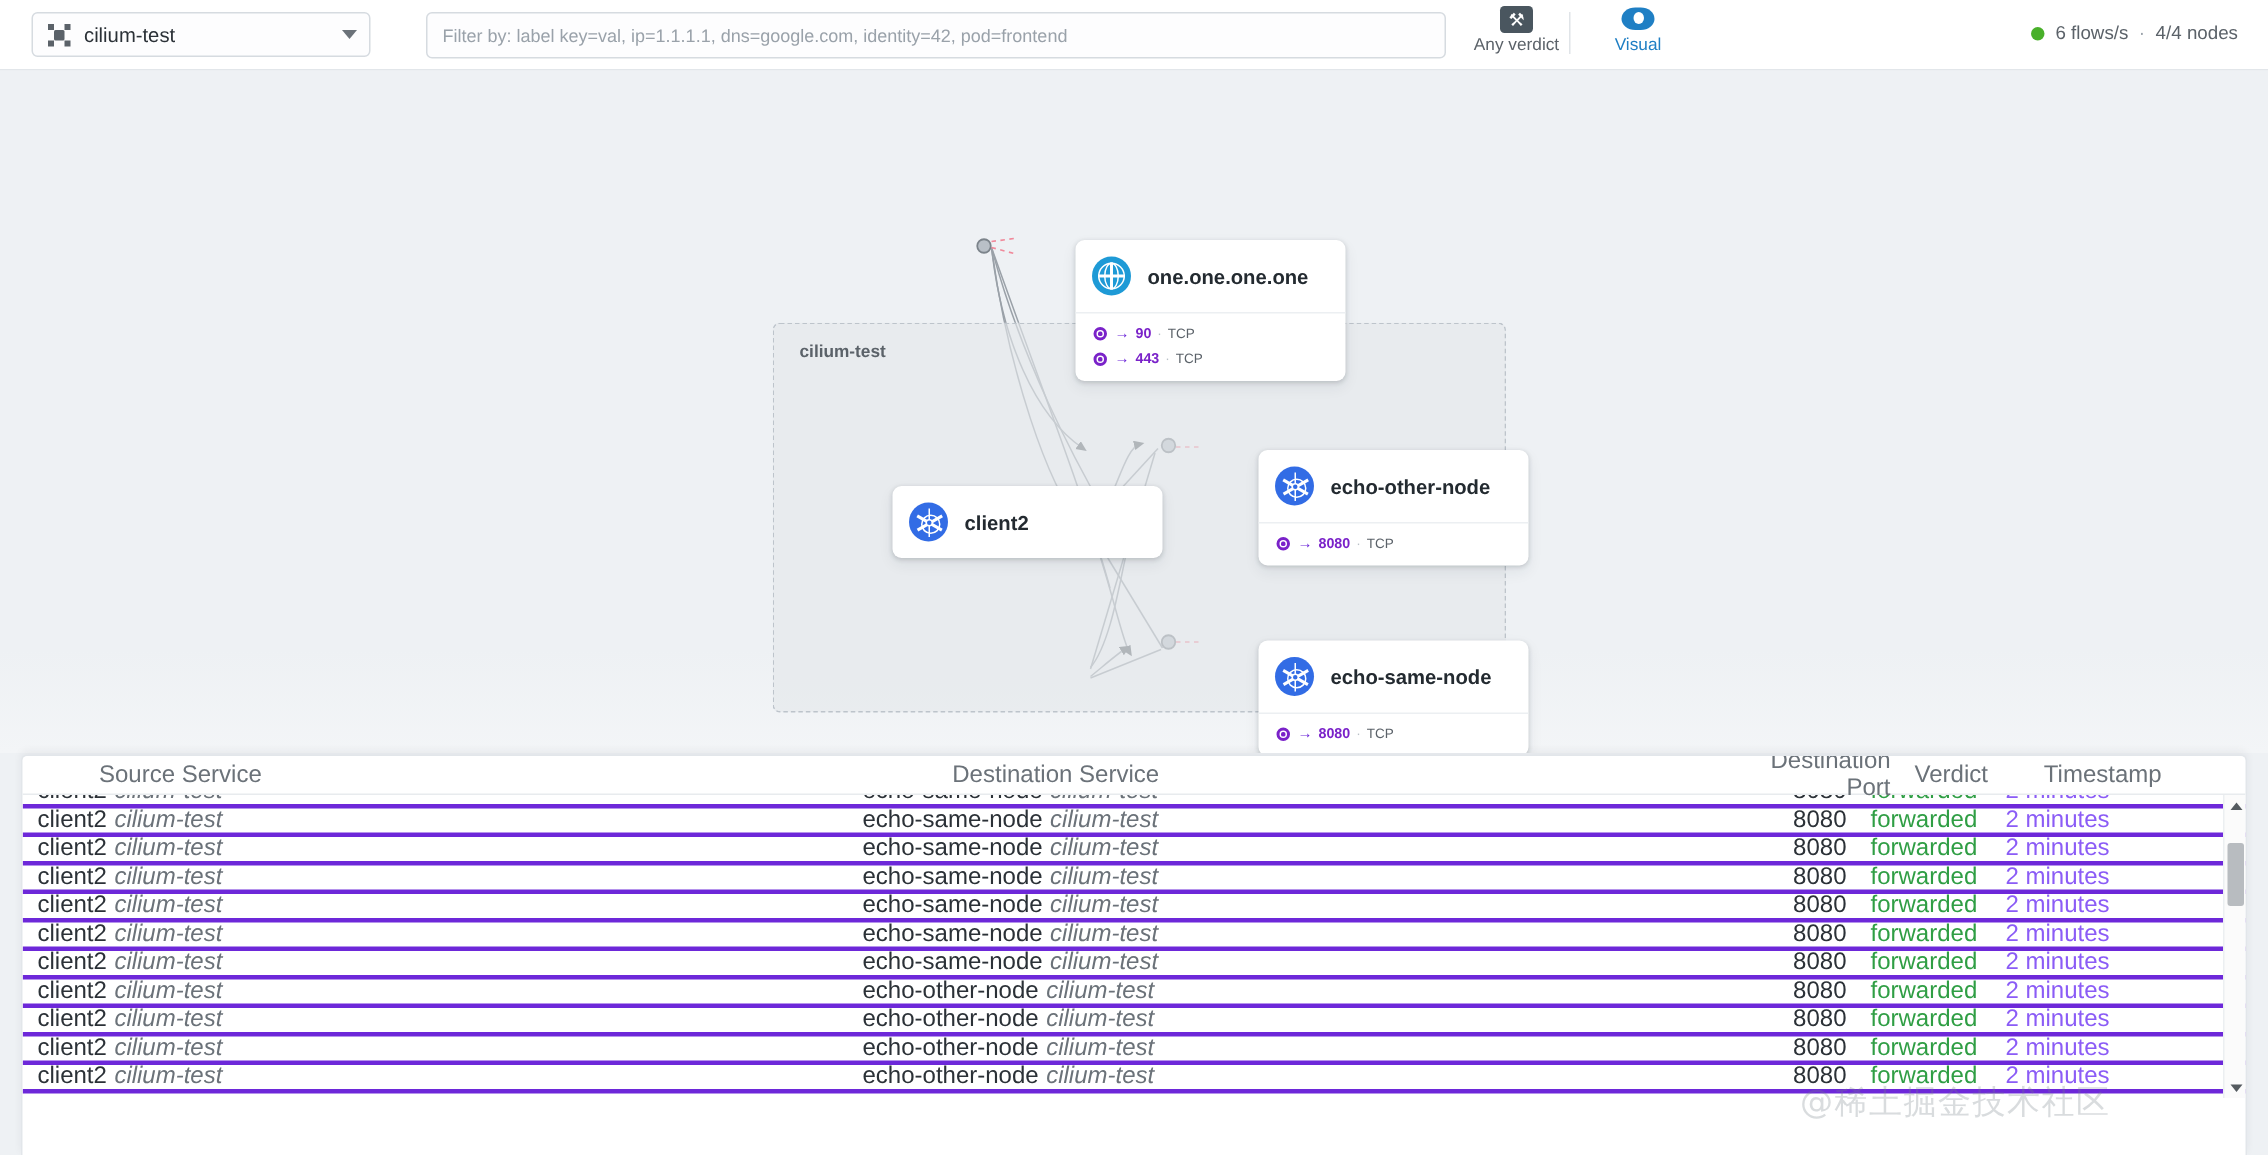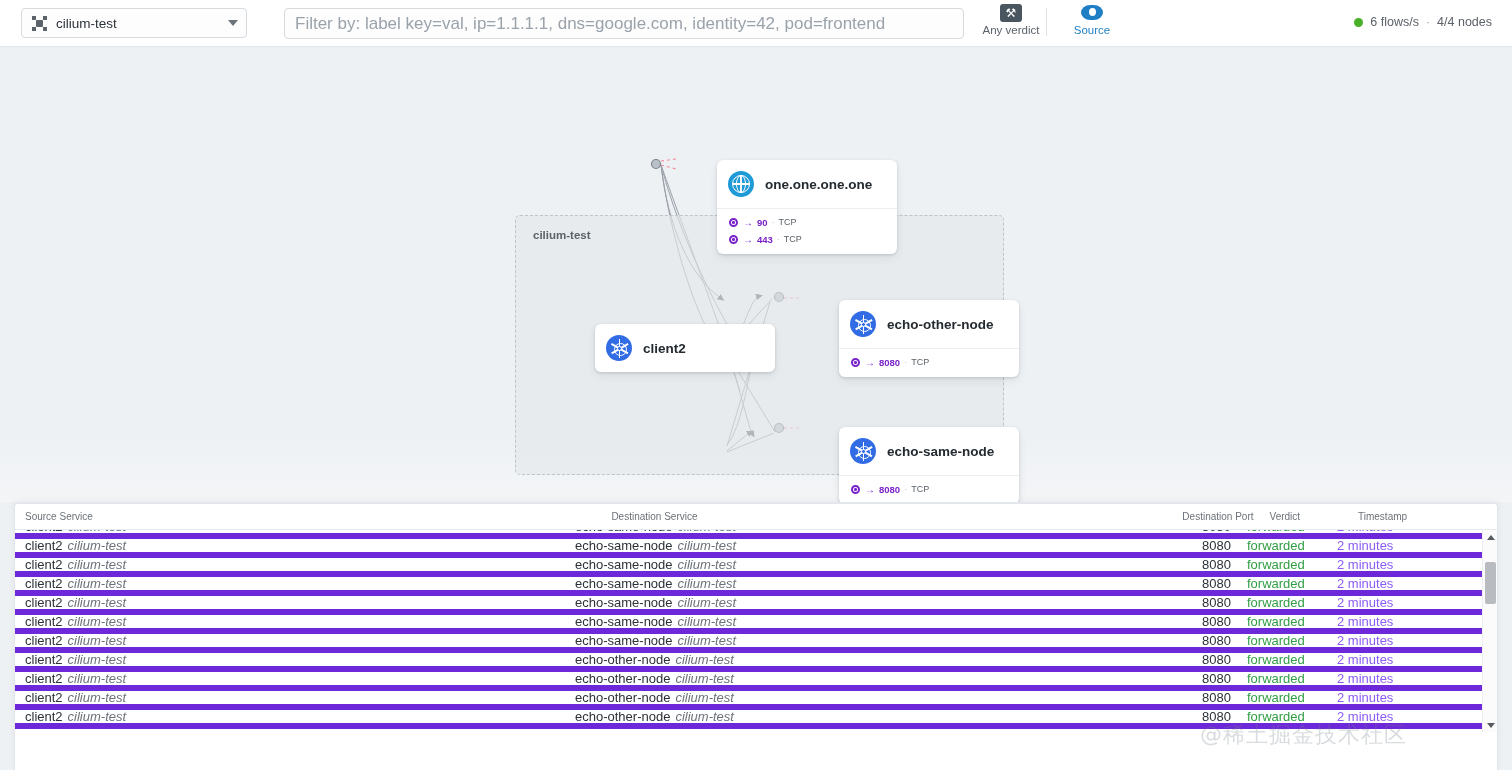--- a/index.html
+++ b/index.html
@@ -44,21 +44,21 @@
     border-right: 5px solid transparent;
     border-top: 6px solid #6b7279;
   }
 
   .filter-input {
     position: absolute; left: 284px; top: 8px;
     width: 680px; height: 31px;
     border: 1px solid #d6dbe0; border-radius: 4px;
     background: #fdfdfe;
     font-family: "Liberation Sans", sans-serif;
-    font-size: 17px; color: #a16207;
+    font-size: 12px; color: #a16207;
     padding: 0 10px;
     outline: none;
   }
   .filter-input::placeholder { color: #9aa2aa; }
 
   .hdr-tool {
     position: absolute; top: 4px;
     display: flex; flex-direction: column; align-items: center;
     cursor: pointer; width: 80px;
   }
@@ -222,31 +222,32 @@
     font-size: 14.5px; color: #2b3137;
   }
   .columns-btn .chev {
     margin-left: 8px; width: 0; height: 0;
     border-left: 5px solid transparent;
     border-right: 5px solid transparent;
     border-top: 6px solid #4a5056;
   }
   .table-head {
     display: flex; height: 26px; align-items: center;
-    font-size: 10px; color: #6b7279;
+    font-size: 16px; color: #6b7279;
     border-bottom: 1px solid #e8ebee;
+    padding-left: 41px;
   }
   .table-body {
     position: relative;
     height: 202px; overflow: hidden;
   }
   .row {
     display: flex; align-items: center; height: 19px;
-    border-bottom: 6px solid #6d28d9;
-    font-size: 13px; color: #2b3137;
+    border-bottom: 3px solid #6d28d9;
+    font-size: 16px; color: #2b3137;
   }
   .c-src  { width: 560px; padding-left: 10px; }
   .c-dst  { width: 576px; padding-left: 0px; }
   .c-port { width: 80px; text-align: right; }
   .c-vd   { width: 88px; padding-left: 16px; color: #2f9e44; }
   .c-ts   { width: 160px; padding-left: 18px; color: #8b5cf6; }
   .ns-it  { font-style: italic; color: #6b7279; margin-left: 5px; }
   .head-src  { width: 560px; padding-left: 10px; }
   .head-dst  { width: 576px; margin-left: 48px; }
   .head-port { width: 80px; text-align: right; }
@@ -312,21 +313,21 @@
     <span class="tool-label">Any verdict</span>
   </div>
 
   <div class="hdr-divider"></div>
 
   <div class="hdr-tool visual">
     <span class="eye-icon">
       <span class="outer"></span>
         <span class="inner"></span>
     </span>
-    <span class="tool-label">Source</span>
+    <span class="tool-label">Visual</span>
   </div>
 
   <div class="hdr-status">
     <span class="status-dot"></span>
     <span>6 flows/s</span>
     <span class="status-sep">·</span>
     <span>4/4 nodes</span>
   </div>
 </div>
 

